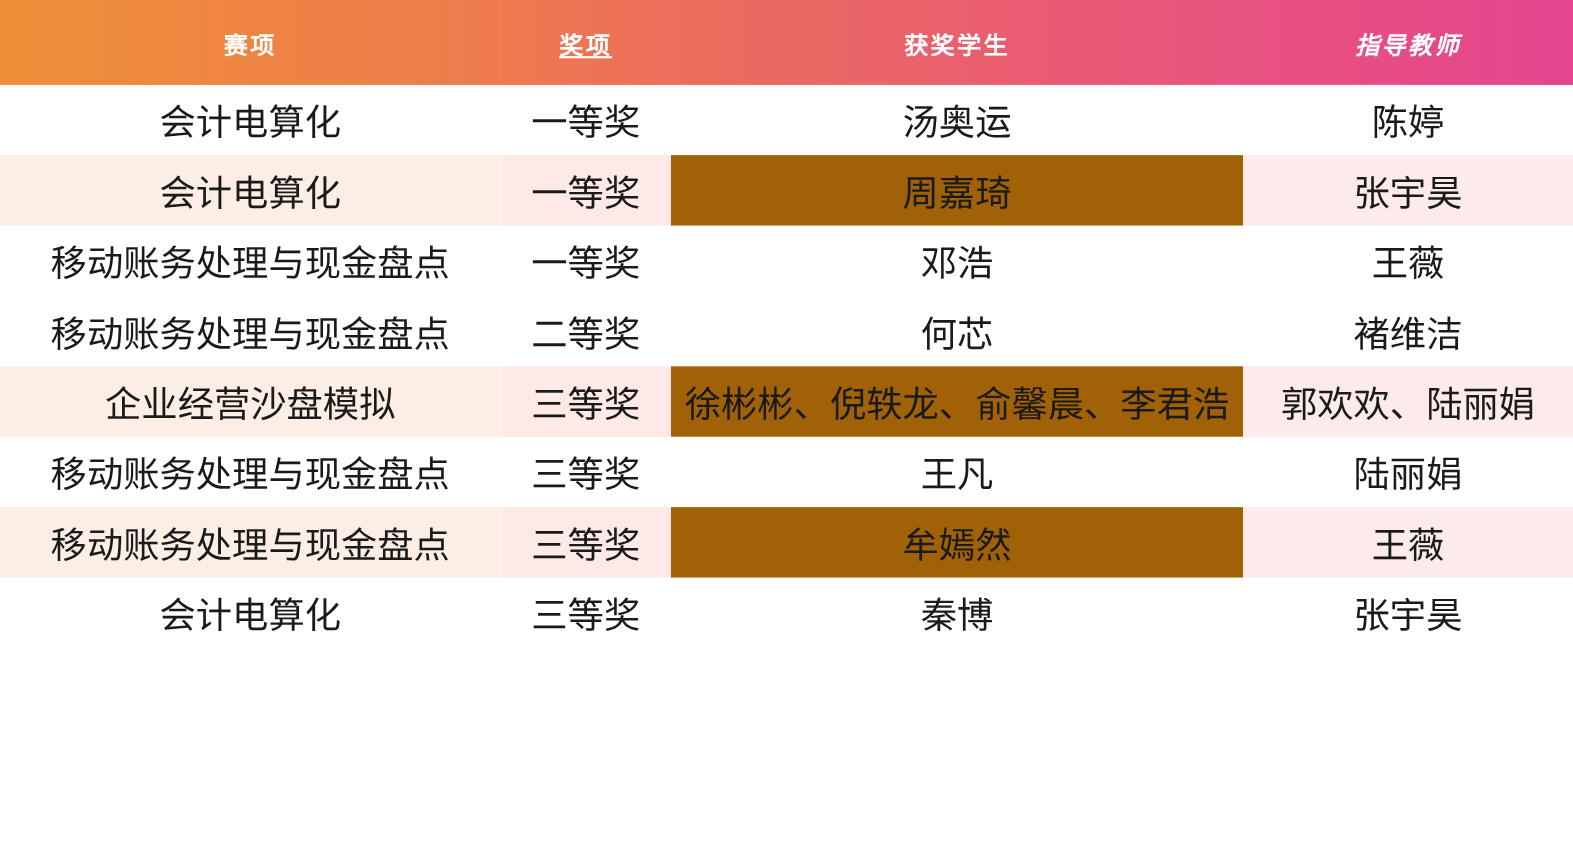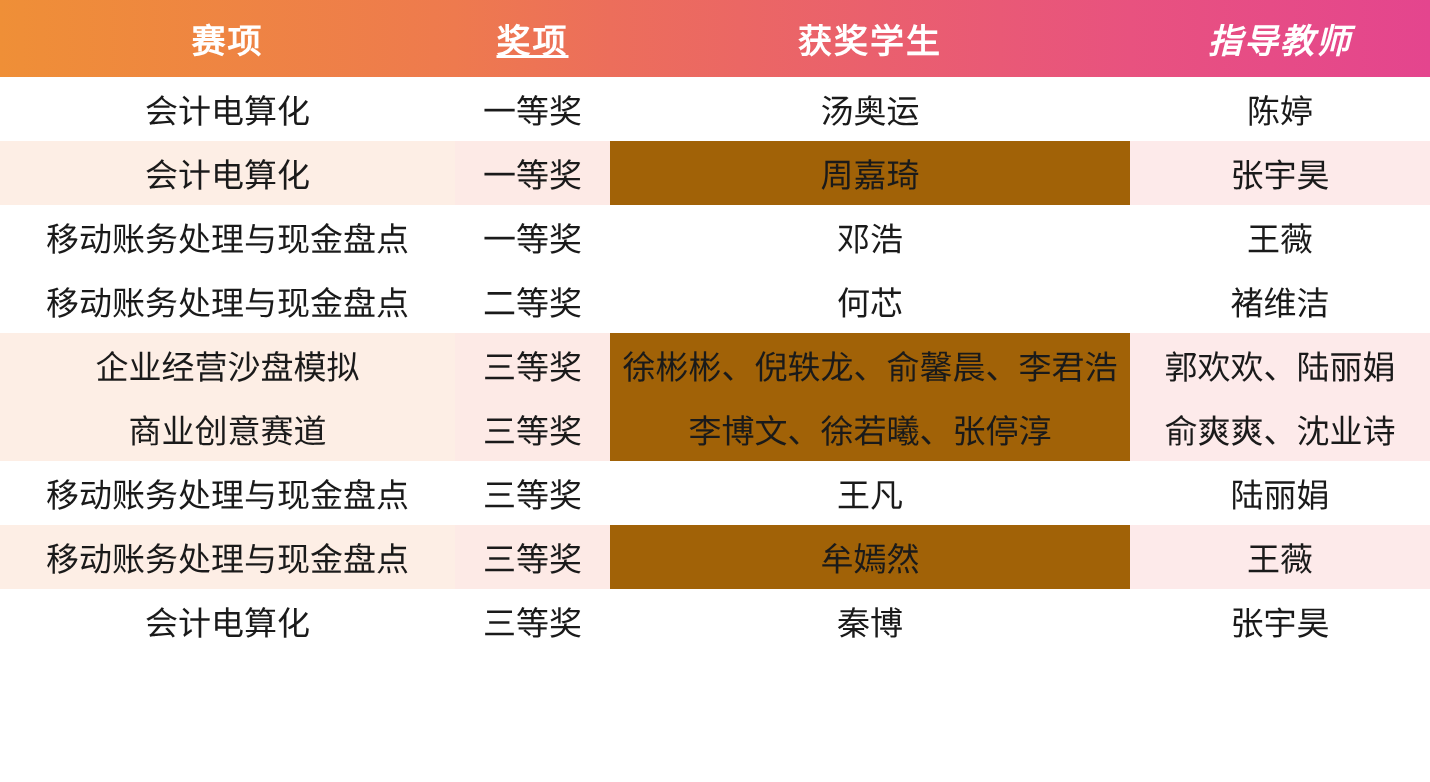--- a/index.html
+++ b/index.html
@@ -19,21 +19,21 @@
     table-layout: fixed;
   }
   #award-table col.c0 { width: 455px; }
   #award-table col.c1 { width: 155px; }
   #award-table col.c2 { width: 520px; }
   #award-table col.c3 { width: 300px; }
 
   thead th {
     height: 77px;
     color: #ffffff;
-    font-size: 34px;
+    font-size: 22px;
     font-weight: bold;
     letter-spacing: 2px;
     text-align: center;
     vertical-align: middle;
     padding: 0;
     border: none;
   }
   
   thead tr {
     background: linear-gradient(90deg, #ef8a3c 0%, #ef7c45 18%, #ed6a60 45%, #e8547c 72%, #e34b8c 100%);
@@ -106,26 +106,20 @@
         <td>二等奖</td>
         <td>何芯</td>
         <td>褚维洁</td>
       </tr>
       <tr class="even">
         <td>企业经营沙盘模拟</td>
         <td>三等奖</td>
         <td>徐彬彬、倪轶龙、俞馨晨、李君浩</td>
         <td>郭欢欢、陆丽娟</td>
       </tr>
-      <tr class="even">
-        <td>商业创意赛道</td>
-        <td>三等奖</td>
-        <td>李博文、徐若曦、张停淳</td>
-        <td>俞爽爽、沈业诗</td>
-      </tr>
       <tr class="odd">
         <td>移动账务处理与现金盘点</td>
         <td>三等奖</td>
         <td>王凡</td>
         <td>陆丽娟</td>
       </tr>
       <tr class="even">
         <td>移动账务处理与现金盘点</td>
         <td>三等奖</td>
         <td>牟嫣然</td>

